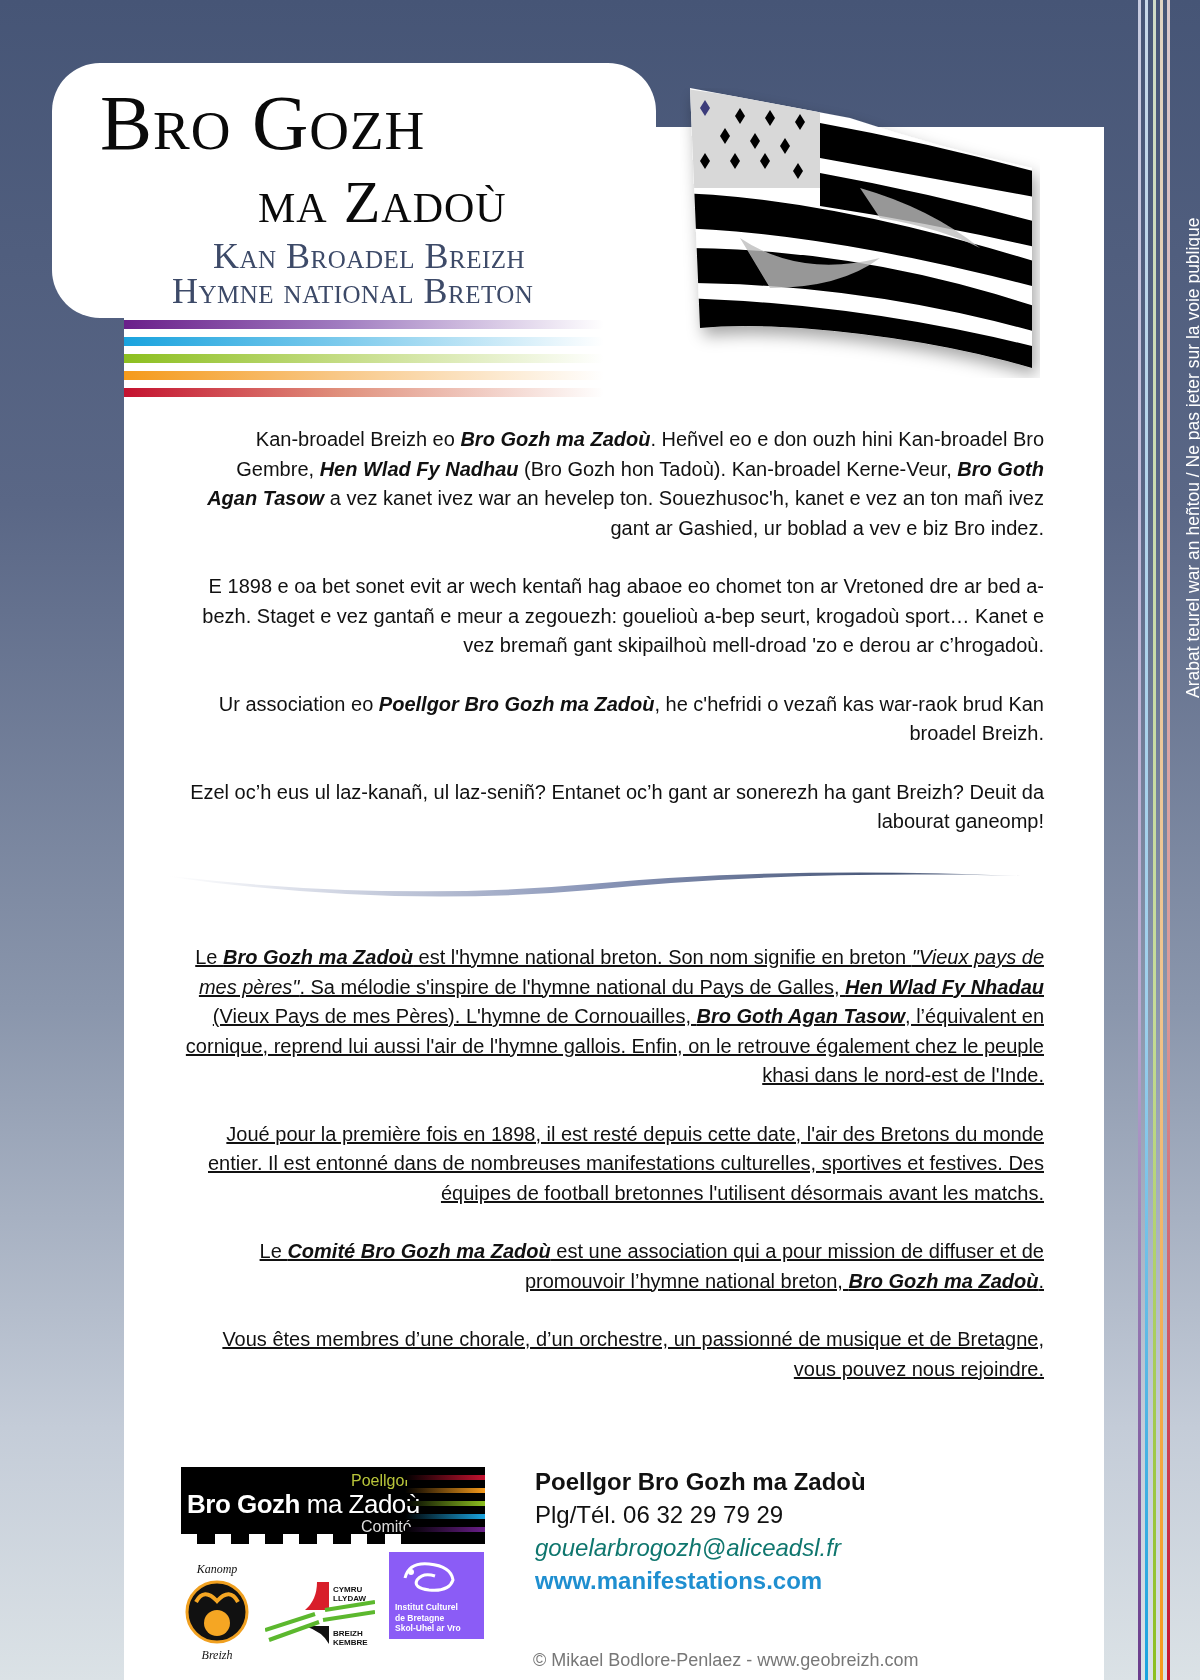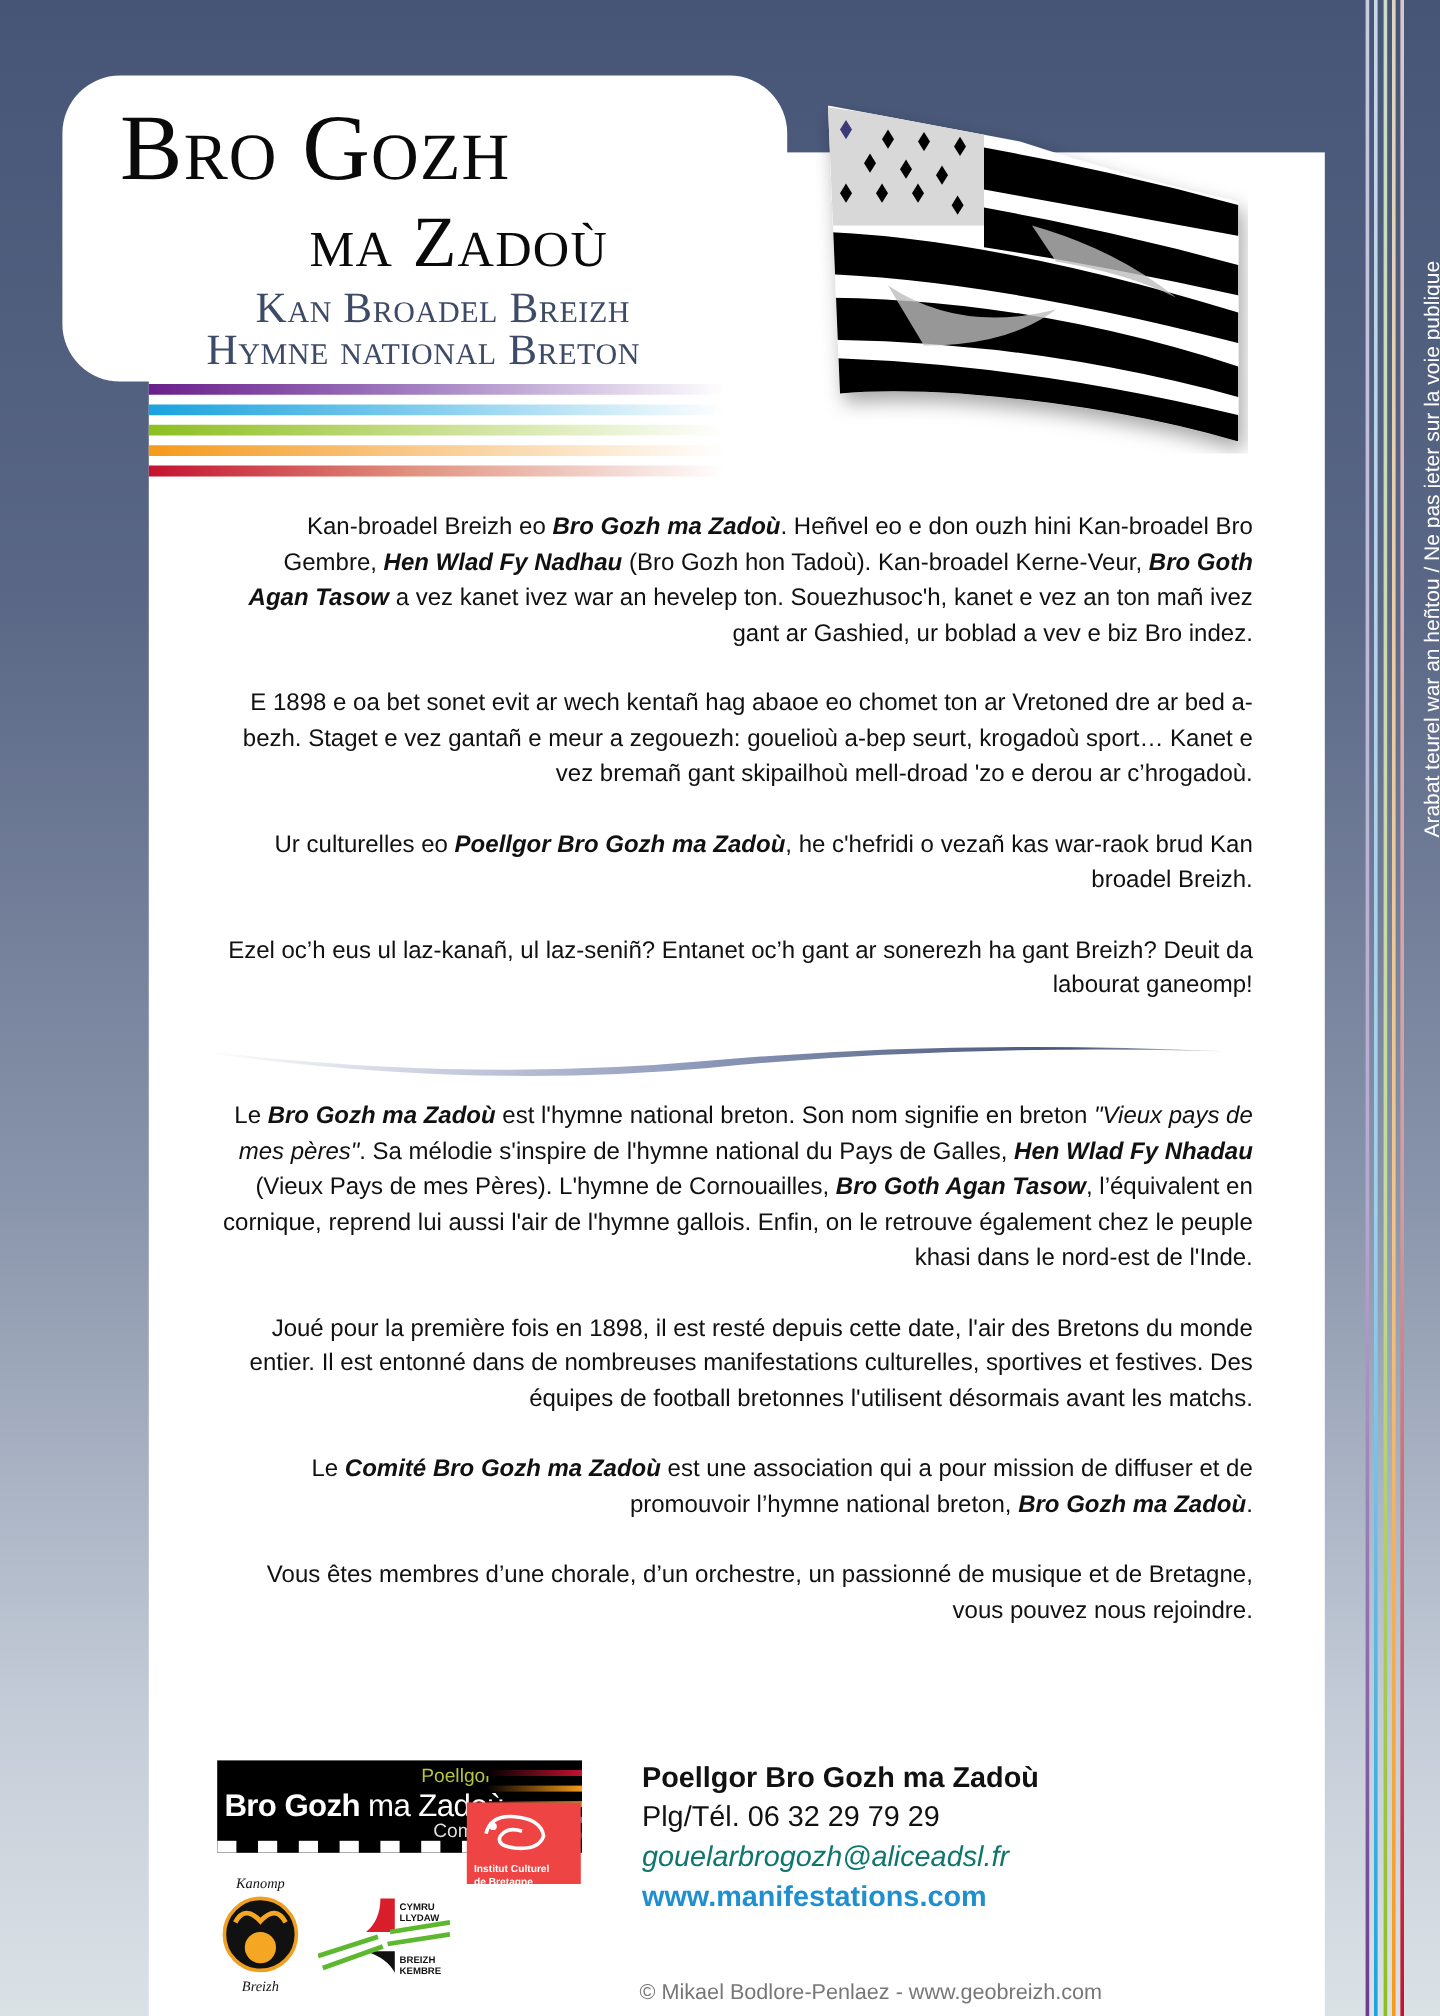--- a/index.html
+++ b/index.html
@@ -65,21 +65,21 @@
   .logo-name b { font-weight: bold; }
   .logo-comite { position: absolute; left: 180px; top: 51px; font-size: 16px; color: #ddd; }
   .logo-stripes { position: absolute; right: 0; top: 8px; width: 80px; }
   .logo-stripe { height: 5px; margin-bottom: 8px; }
   .logo-battlement { position: absolute; left: 0; bottom: 0; width: 240px; height: 10px; display: flex; }
   .logo-battlement span { width: 16px; height: 10px; background: #fff; margin-right: 18px; }
 
   .logo-kanomp { position: absolute; left: 182px; top: 1557px; width: 70px; height: 108px; }
   .logo-cymru { position: absolute; left: 265px; top: 1580px; width: 110px; height: 70px; }
   .logo-institut {
-    position: absolute; left: 389px; top: 1502px; width: 95px; height: 68px; background: #ef4444; color: #fff;
+    position: absolute; left: 389px; top: 1552px; width: 95px; height: 87px; background: #8b5cf6; color: #fff;
   }
   .institut-text { position: absolute; left: 6px; top: 50px; font-size: 8.5px; line-height: 10.5px; font-weight: bold; }
 
   .contact { position: absolute; left: 535px; top: 1465px; font-size: 24px; line-height: 33px; color: #111; }
   .contact-org { font-weight: bold; }
   .contact-email { color: #0f766e; font-style: italic; }
   .contact-web { color: #1f8fd0; font-weight: bold; }
   .credit { position: absolute; left: 533px; top: 1650px; font-size: 18px; color: #777; }
 </style>
 </head>
@@ -143,37 +143,37 @@
       <path d="M55 65 l5 8 l-5 8 l-5 -8 Z"></path>
       <path d="M85 65 l5 8 l-5 8 l-5 -8 Z"></path>
       <path d="M118 75 l5 8 l-5 8 l-5 -8 Z"></path>
     </g>
   </g>
 </svg>
 
 <div class="body-text" id="breton-text" style="top:425px;">
     <p class="para"><span>Kan-broadel Breizh eo </span><b style="font-style: italic;">Bro Gozh ma Zadoù</b><span>. Heñvel eo e don ouzh hini Kan-broadel Bro Gembre, </span><b style="font-style: italic;">Hen Wlad Fy Nadhau</b><span> (Bro Gozh hon Tadoù). Kan-broadel Kerne-Veur, </span><b style="font-style: italic;">Bro Goth Agan Tasow</b><span> a vez kanet ivez war an hevelep ton. Souezhusoc'h, kanet e vez an ton mañ ivez gant ar Gashied,  ur boblad a vev e biz Bro indez.</span></p>
     <p class="para"><span>E 1898 e oa bet sonet evit ar wech kentañ hag abaoe eo chomet ton ar Vretoned dre ar bed a-bezh. Staget e vez gantañ e meur a zegouezh: gouelioù a-bep seurt, krogadoù sport… Kanet e vez bremañ gant skipailhoù mell-droad 'zo e derou ar c’hrogadoù.</span></p>
-    <p class="para"><span>Ur culturelles eo  </span><b style="font-style: italic;">Poellgor Bro Gozh ma Zadoù</b><span>, he c'hefridi o vezañ kas war-raok brud Kan broadel Breizh.</span></p>
+    <p class="para"><span>Ur association eo  </span><b style="font-style: italic;">Poellgor Bro Gozh ma Zadoù</b><span>, he c'hefridi o vezañ kas war-raok brud Kan broadel Breizh.</span></p>
     <p class="para"><span>Ezel oc’h eus ul laz-kanañ, ul laz-seniñ? Entanet oc’h gant ar sonerezh ha gant Breizh? Deuit da labourat ganeomp!</span></p>
   </div>
 
 <svg class="divider" viewBox="0 0 850 40" preserveAspectRatio="none">
   <defs>
     <linearGradient id="wg" x1="0" x2="1" y1="0" y2="0">
       <stop offset="0" stop-color="#ffffff"></stop>
       <stop offset="0.5" stop-color="#8a96b8"></stop>
       <stop offset="0.85" stop-color="#465576"></stop>
       <stop offset="1" stop-color="#465576" stop-opacity="0.3"></stop>
     </linearGradient>
   </defs>
   <path d="M0 14 Q 220 40 420 22 Q 620 4 850 14 Q 620 8 420 28 Q 220 46 0 15 Z" fill="url(#wg)"></path>
 </svg>
 
-<div class="body-text" id="french-text" style="top:916px;">
+<div class="body-text" id="french-text" style="top:943px;text-decoration:underline;">
     <p class="para"><span>Le </span><b style="font-style: italic;">Bro Gozh ma Zadoù</b><span> est l'hymne national breton. Son nom signifie en breton </span><i>"Vieux pays de mes pères"</i><span>. Sa mélodie s'inspire de l'hymne national du Pays de Galles, </span><b style="font-style: italic;">Hen Wlad Fy Nhadau</b><span> (Vieux Pays de mes Pères). L'hymne de Cornouailles, </span><b style="font-style: italic;">Bro Goth Agan Tasow</b><span>, l’équivalent en cornique, reprend lui aussi l'air de l'hymne gallois. Enfin, on le retrouve également chez le peuple khasi dans le nord-est de l'Inde.</span></p>
     <p class="para"><span>Joué pour la première fois en 1898, il est resté depuis cette date, l'air des Bretons du monde entier. Il est entonné dans de nombreuses manifestations culturelles, sportives et festives. Des équipes de football bretonnes l'utilisent désormais avant les matchs.</span></p>
     <p class="para"><span>Le </span><b style="font-style: italic;">Comité Bro Gozh ma Zadoù</b><span> est une association qui a pour mission de diffuser et de promouvoir l’hymne national breton, </span><b style="font-style: italic;">Bro Gozh ma Zadoù</b><span>.</span></p>
     <p class="para"><span>Vous êtes membres d’une chorale, d’un orchestre, un passionné de musique et de Bretagne, vous pouvez nous rejoindre.</span></p>
   </div>
 
 <div class="logo-main">
   <div class="logo-poellgor">Poellgor</div>
   <div class="logo-name"><b>Bro Gozh</b><span> ma Zadoù</span></div>
   <div class="logo-comite">Comité</div>

